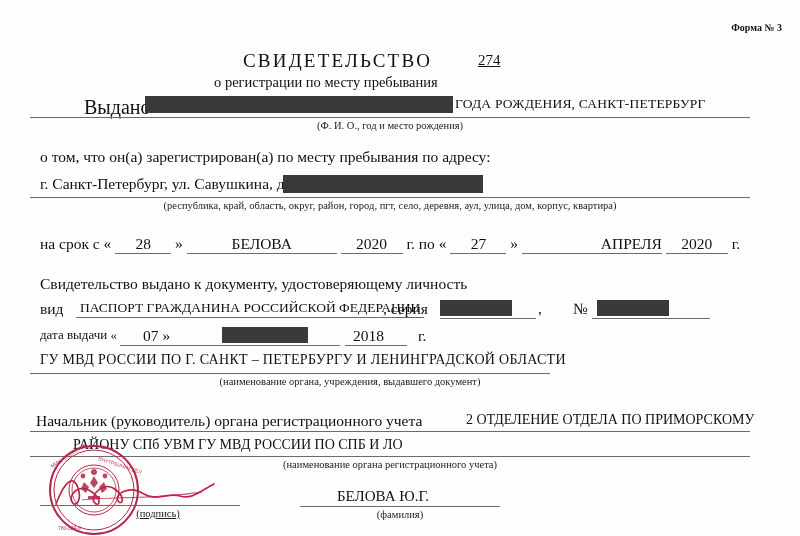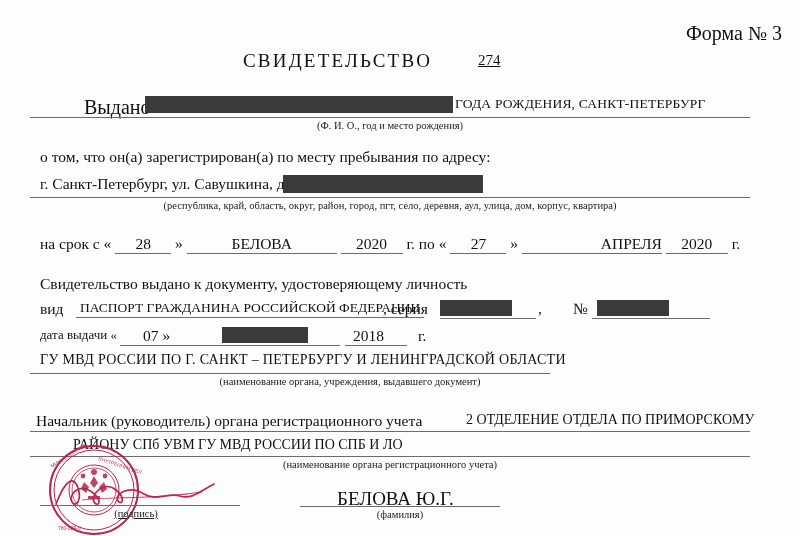--- a/index.html
+++ b/index.html
@@ -29,21 +29,22 @@
   .caption {
     font-size: 10.5px;
     color: #222;
     text-align: center;
   }
   .txt { white-space: nowrap; }
 
   
   #form-no {
     right: 18px; top: 22px;
-    font-size: 20px;
+    font-size: 10px;
+    font-weight: bold;
   }
   #doc-title {
     left: 243px; top: 50px;
     font-size: 19px;
     letter-spacing: 2.2px;
   }
   #doc-number {
     left: 478px; top: 52px;
     font-size: 15px;
     text-decoration: underline;
@@ -104,22 +105,22 @@
   
   #chief-label { left: 36px; top: 412px; font-size: 15.5px; }
   #chief-value1 { left: 466px; top: 412px; font-size: 14px; }
   #rule-4 { left: 30px; top: 431px; width: 720px; }
   #chief-value2 { left: 36px; top: 437px; font-size: 14px; margin-left: 37px; }
   #rule-5 { left: 30px; top: 456px; width: 720px; }
   #caption-4 { left: 180px; top: 459px; width: 420px; }
 
   
   #sig-rule { left: 40px; top: 505px; width: 200px; }
-  #sig-caption { left: 66px; top: 508px; width: 140px; text-decoration: underline; }
-  #fam-name { left: 337px; top: 488px; font-size: 19px; }
+  #sig-caption { left: 88px; top: 508px; width: 140px; text-decoration: underline; }
+  #fam-name { left: 337px; top: 488px; font-size: 15px; }
   #fam-rule { left: 300px; top: 506px; width: 200px; }
   #fam-caption { left: 340px; top: 509px; width: 120px; }
 
   
   #signature {
     left: 52px; top: 470px;
     width: 170px; height: 42px;
   }
   
   #stamp {
@@ -130,20 +131,21 @@
 </style>
 </head>
 <body>
 
 <div class="page">
 
   <div class="abs txt" id="form-no">Форма № 3</div>
 
   <div class="abs txt" id="doc-title">СВИДЕТЕЛЬСТВО</div>
   <div class="abs txt" id="doc-number">274</div>
+  <div class="abs txt" id="doc-subtitle">о регистрации по месту пребывания</div>
 
   <div class="abs txt" id="issued-label">Выдано</div>
   <div class="abs redact" id="issued-redact"></div>
   <div class="abs txt" id="issued-tail">ГОДА РОЖДЕНИЯ, САНКТ-ПЕТЕРБУРГ</div>
   <div class="abs line" id="rule-1"></div>
   <div class="abs txt" id="about-line">о том, что он(а) зарегистрирован(а) по месту пребывания по адресу:</div>
 
   <div class="abs caption" id="caption-1">(Ф. И. О., год и место рождения)</div>
   <div class="abs txt" id="addr-line">г. Санкт-Петербург, ул. Савушкина, дом</div>
   <div class="abs redact" id="addr-redact"></div>

